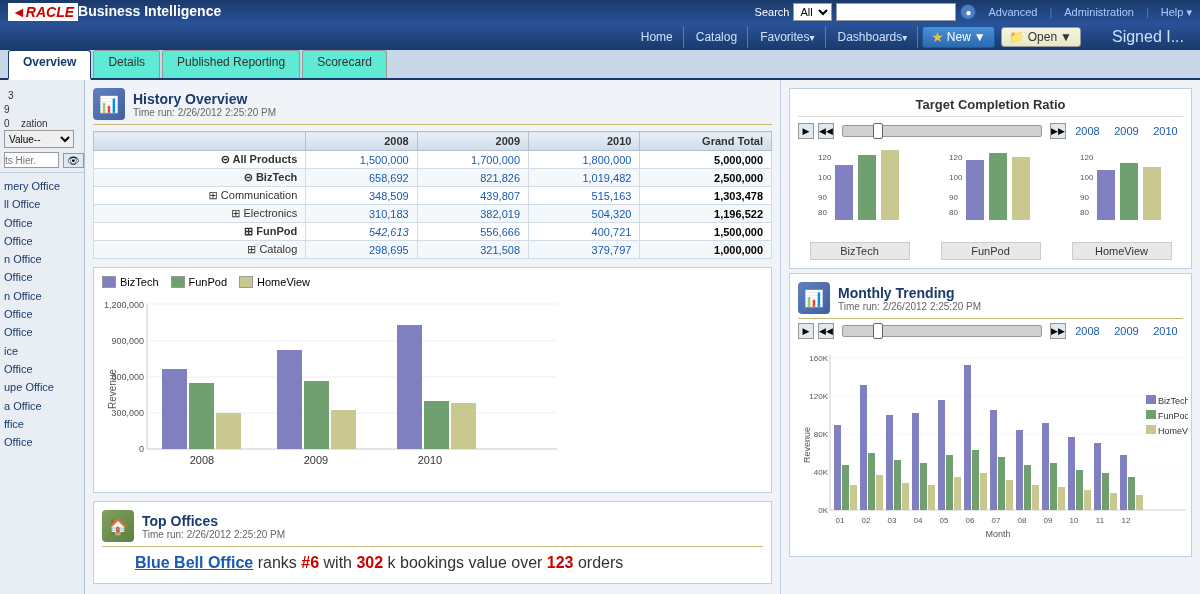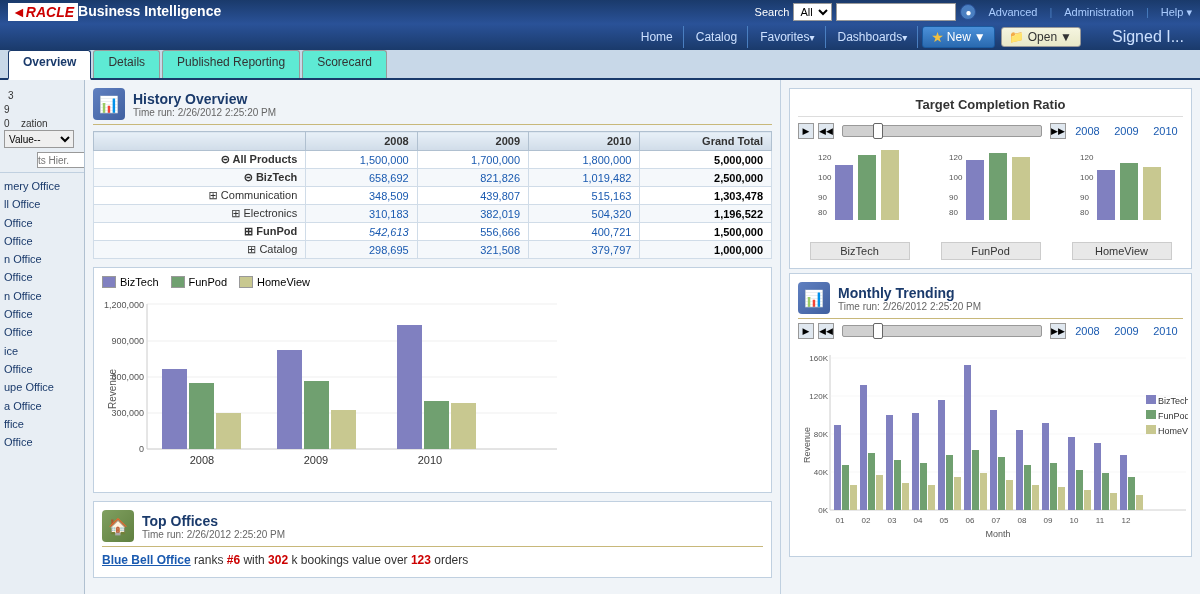--- a/index.html
+++ b/index.html
@@ -194,25 +194,24 @@
       height: 18px;
       border: 1px solid #999;
     }
     .sidebar-search-btn {
       margin-top: 4px;
       display: flex;
       align-items: center;
       gap: 4px;
     }
     .sidebar-input {
-      width: 78px;
+      width: 55px;
       height: 16px;
       border: 1px solid #999;
       font-size: 10px;
-      margin-left: 33px;
     }
     .binoculars-btn {
       background: #e0e8f0;
       border: 1px solid #999;
       cursor: pointer;
       padding: 1px 3px;
       font-size: 10px;
     }
     .office-item {
       padding: 2px 4px;
@@ -435,23 +434,24 @@
     }
 
     
     .top-offices {
       background: white;
       border: 1px solid #c0d0e0;
       padding: 8px;
       margin-top: 8px;
     }
     .offices-text {
-      font-size: 12px;
+      font-size: 16px;
       color: #333;
       line-height: 1.5;
+      margin-left: 33px;
     }
     .offices-text .bold { font-weight: bold; }
     .offices-text .link { color: #1a5ab0; text-decoration: underline; cursor: pointer; }
     .offices-text .highlight { color: #cc0000; font-weight: bold; }
   </style>
 </head>
 <body>
 
 <div id="top-header">
   <div id="logo-area">

